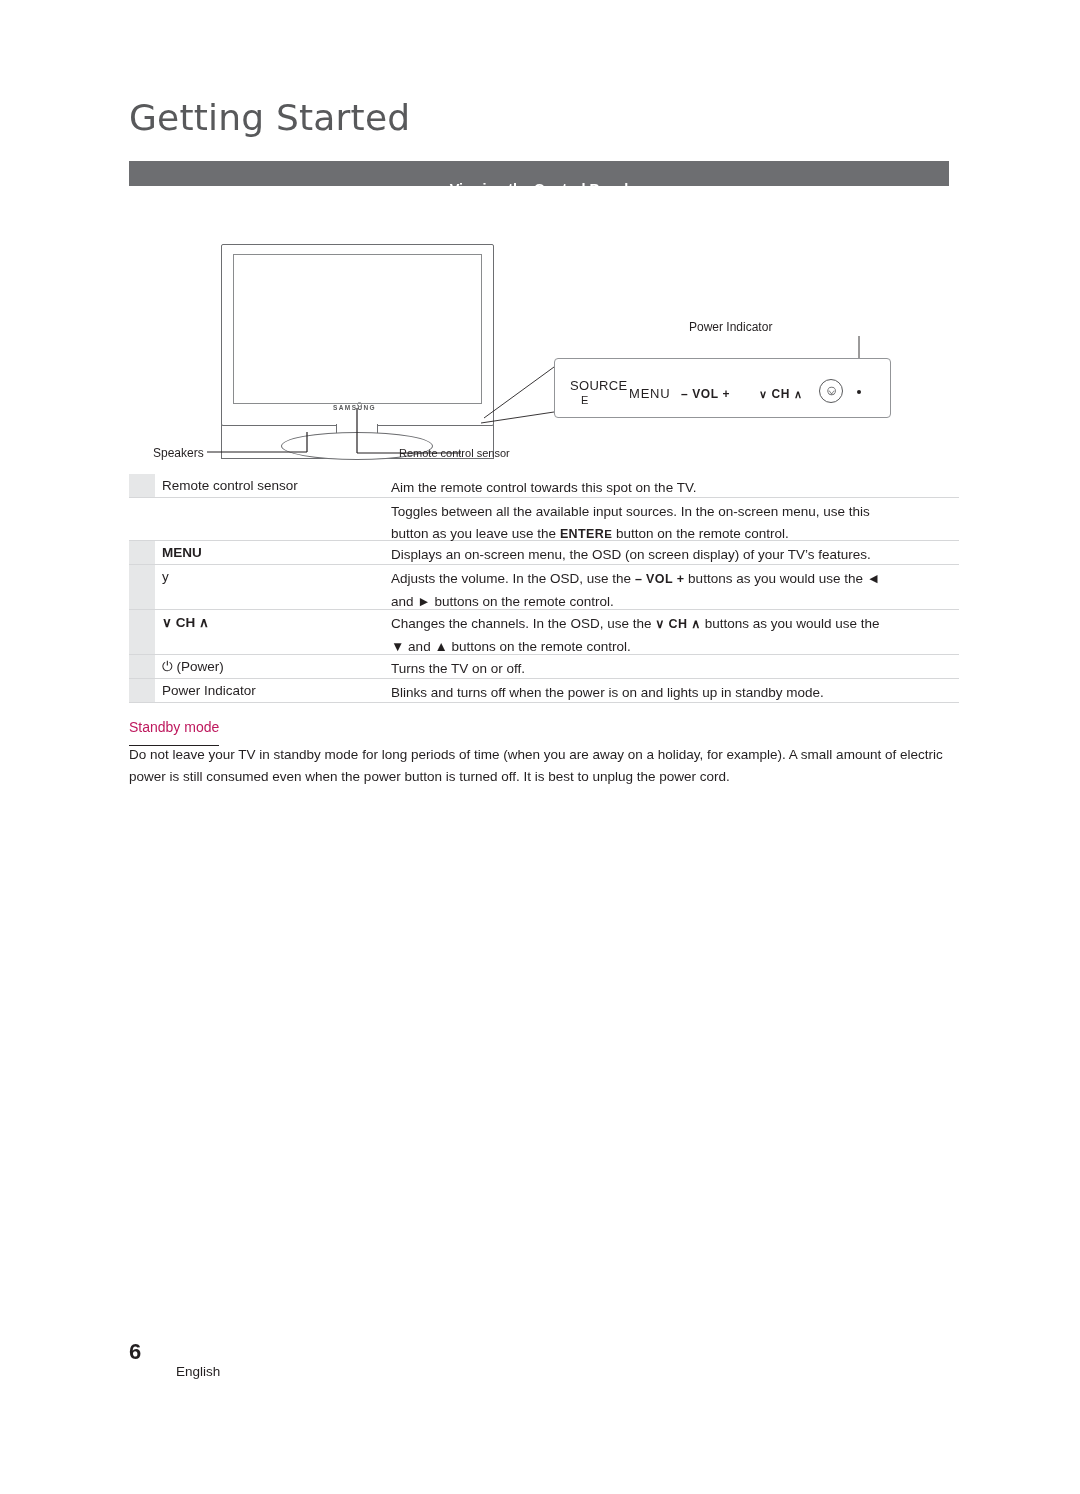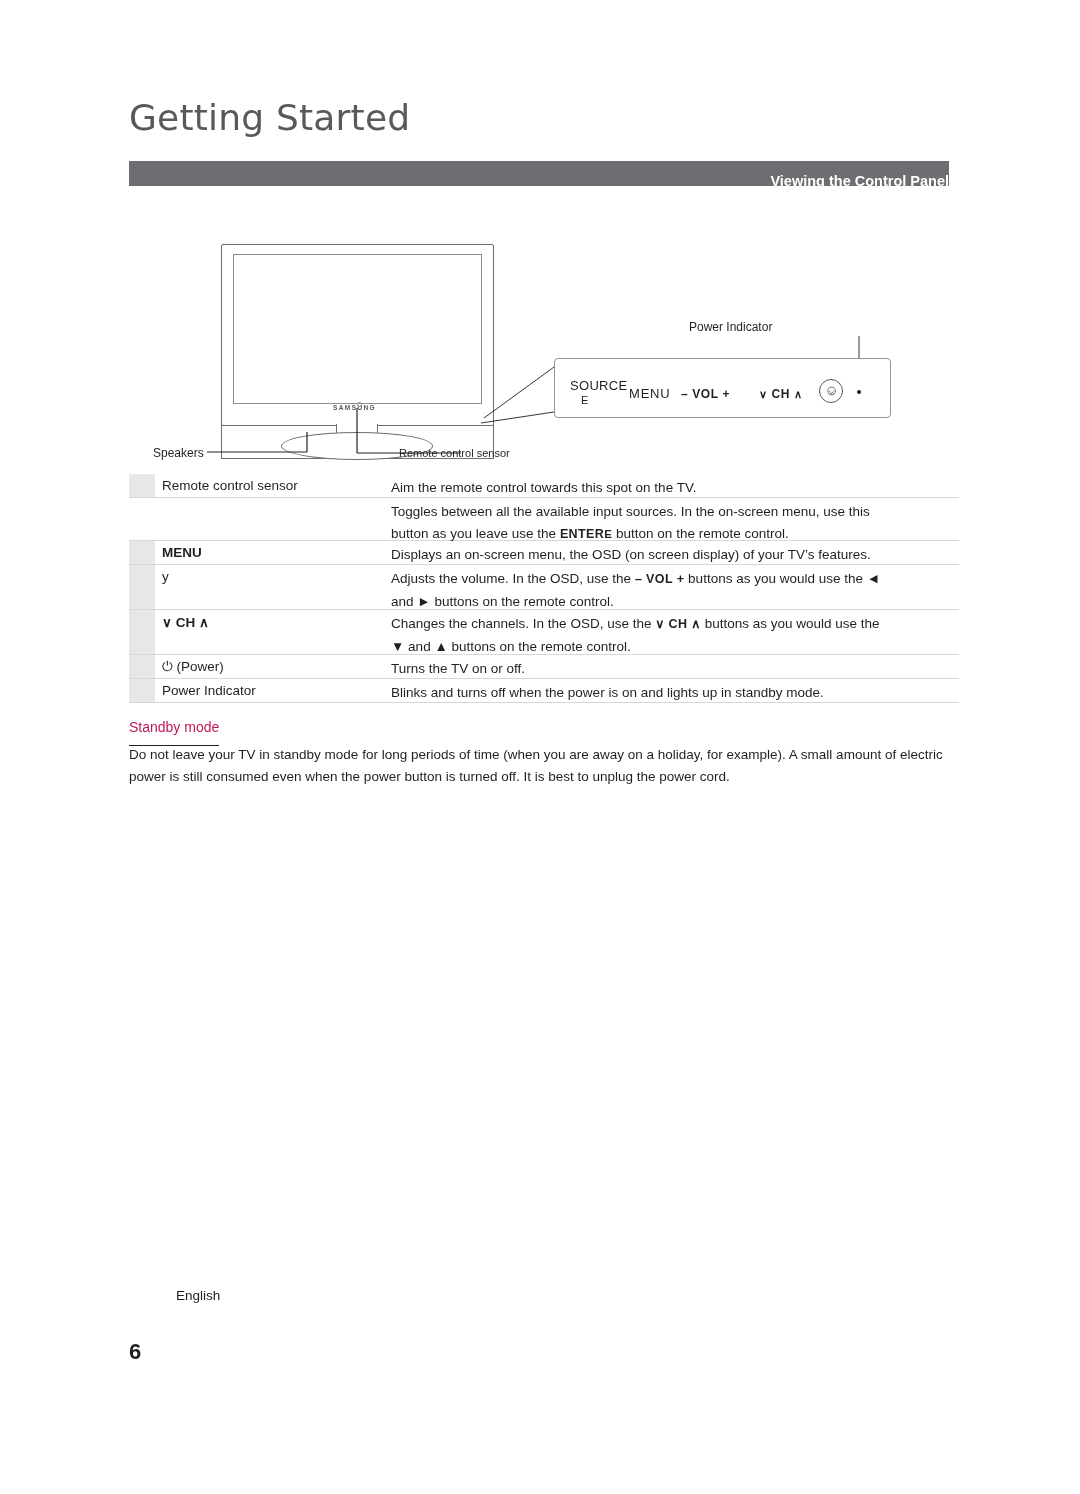--- a/index.html
+++ b/index.html
@@ -40,25 +40,25 @@
   .section-bar {
     position: absolute;
     left: 129px;
     top: 161px;
     width: 820px;
     height: 25px;
     background: #6d6e71;
   }
   .section-bar-label {
     position: absolute;
-    left: 0; top: 8px;
+    left: 0; top: 16px;
     width: 820px;
     height: 25px;
     line-height: 25px;
-    text-align: right;
+    text-align: center;
     color: #ffffff;
     font-size: 14.5px;
     font-weight: bold;
   }
 
   
   .note-row {
     position: absolute;
     left: 129px;
     top: 199px;
@@ -330,21 +330,21 @@
     position: absolute;
     left: 129px;
     top: 1339px;
     font-size: 22px;
     font-weight: bold;
     color: #231f20;
   }
   .footer-lang {
     position: absolute;
     left: 176px;
-    top: 1288px;
+    top: 1364px;
     font-size: 13.5px;
     color: #231f20;
   }
 
   .chev { font-size: 11px; }
 </style>
 </head>
 <body>
 
 <div class="page">

